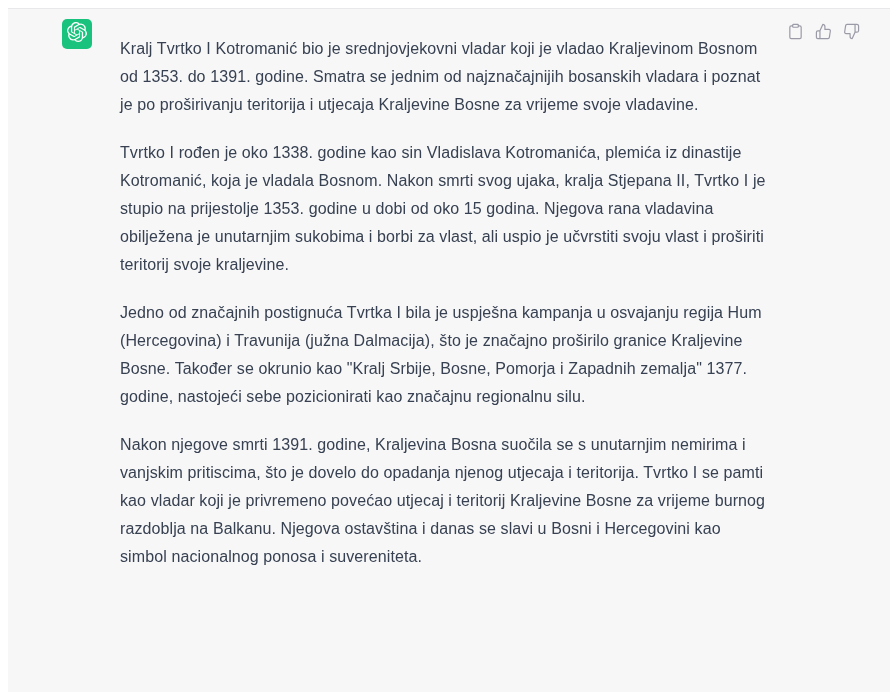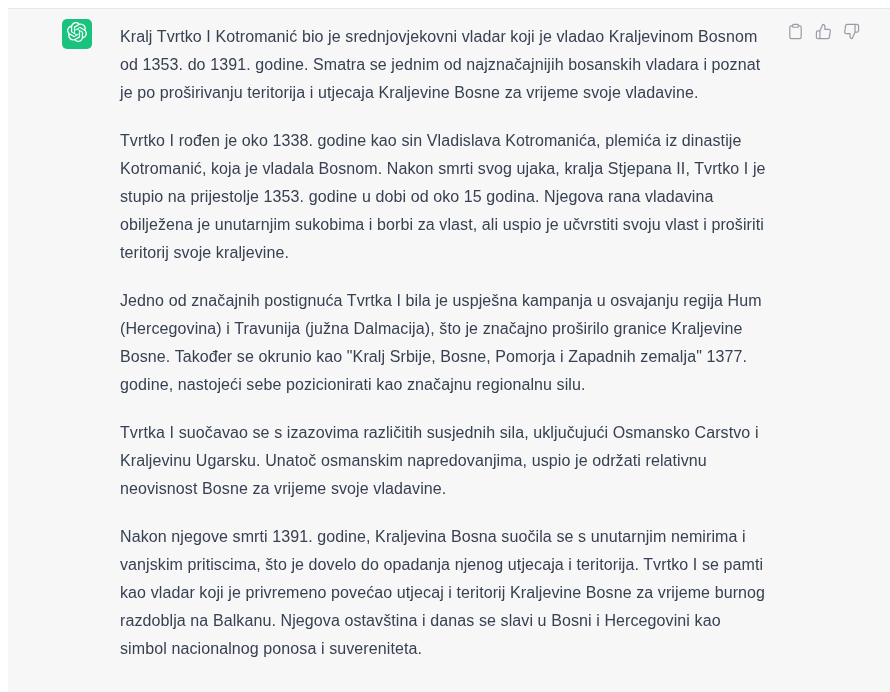--- a/index.html
+++ b/index.html
@@ -38,21 +38,21 @@
   }
   .avatar svg { width: 20px; height: 20px; fill: #ffffff; }
   .content {
     margin-left: 28px;
     width: 650px;
     font-size: 16px;
     line-height: 28px;
     color: #374151;
     letter-spacing: 0.1px;
   }
-  .content p { margin: 4px 0 20px 0; }
+  .content p { margin: 16px 0 20px 0; }
   .content p:last-child { margin-bottom: 0; }
   .actions {
     margin-left: auto;
     display: flex;
     gap: 11px;
     padding-top: 4px;
   }
   .action-btn {
     background: none;
     border: none;
@@ -85,21 +85,20 @@
         <svg viewBox="0 0 24 24" aria-hidden="true">
           <path d="M22.2819 9.8211a5.9847 5.9847 0 0 0-.5157-4.9108 6.0462 6.0462 0 0 0-6.5098-2.9A6.0651 6.0651 0 0 0 4.9807 4.1818a5.9847 5.9847 0 0 0-3.9977 2.9 6.0462 6.0462 0 0 0 .7427 7.0966 5.98 5.98 0 0 0 .511 4.9107 6.051 6.051 0 0 0 6.5146 2.9001A5.9847 5.9847 0 0 0 13.2599 24a6.0557 6.0557 0 0 0 5.7718-4.2058 5.9894 5.9894 0 0 0 3.9977-2.9001 6.0557 6.0557 0 0 0-.7475-7.073zm-9.022 12.6081a4.4755 4.4755 0 0 1-2.8764-1.0408l.1419-.0804 4.7783-2.7582a.7948.7948 0 0 0 .3927-.6813v-6.7369l2.02 1.1686a.071.071 0 0 1 .038.052v5.5826a4.504 4.504 0 0 1-4.4945 4.4944zm-9.6607-4.1254a4.4708 4.4708 0 0 1-.5346-3.0137l.142.0852 4.783 2.7582a.7712.7712 0 0 0 .7806 0l5.8428-3.3685v2.3324a.0804.0804 0 0 1-.0332.0615L9.74 19.9502a4.4992 4.4992 0 0 1-6.1408-1.6464zM2.3408 7.8956a4.485 4.485 0 0 1 2.3655-1.9728V11.6a.7664.7664 0 0 0 .3879.6765l5.8144 3.3543-2.0201 1.1685a.0757.0757 0 0 1-.071 0l-4.8303-2.7865A4.504 4.504 0 0 1 2.3408 7.8956zm16.5963 3.8558L13.1038 8.364 15.1192 7.2a.0757.0757 0 0 1 .071 0l4.8303 2.7913a4.4944 4.4944 0 0 1-.6765 8.1042v-5.6772a.79.79 0 0 0-.407-.667zm2.0107-3.0231l-.142-.0852-4.7735-2.7818a.7759.7759 0 0 0-.7854 0L9.409 9.2297V6.8974a.0662.0662 0 0 1 .0284-.0615l4.8303-2.7866a4.4992 4.4992 0 0 1 6.6802 4.66zM8.3065 12.863l-2.02-1.1638a.0804.0804 0 0 1-.038-.0567V6.0742a4.4992 4.4992 0 0 1 7.3757-3.4537l-.142.0805L8.704 5.459a.7948.7948 0 0 0-.3927.6813zm1.0976-2.3654l2.602-1.4998 2.6069 1.4998v2.9994l-2.5974 1.4997-2.6067-1.4997z"></path>
         </svg>
       </span>
     </div>
 
     <div class="content">
       <p>Kralj Tvrtko I Kotromanić bio je srednjovjekovni vladar koji je vladao Kraljevinom Bosnom od 1353. do 1391. godine. Smatra se jednim od najznačajnijih bosanskih vladara i poznat je po proširivanju teritorija i utjecaja Kraljevine Bosne za vrijeme svoje vladavine.</p>
       <p>Tvrtko I rođen je oko 1338. godine kao sin Vladislava Kotromanića, plemića iz dinastije Kotromanić, koja je vladala Bosnom. Nakon smrti svog ujaka, kralja Stjepana II, Tvrtko I je stupio na prijestolje 1353. godine u dobi od oko 15 godina. Njegova rana vladavina obilježena je unutarnjim sukobima i borbi za vlast, ali uspio je učvrstiti svoju vlast i proširiti teritorij svoje kraljevine.</p>
       <p>Jedno od značajnih postignuća Tvrtka I bila je uspješna kampanja u osvajanju regija Hum (Hercegovina) i Travunija (južna Dalmacija), što je značajno proširilo granice Kraljevine Bosne. Također se okrunio kao "Kralj Srbije, Bosne, Pomorja i Zapadnih zemalja" 1377. godine, nastojeći sebe pozicionirati kao značajnu regionalnu silu.</p>
-      <p>Tvrtka I suočavao se s izazovima različitih susjednih sila, uključujući Osmansko Carstvo i Kraljevinu Ugarsku. Unatoč osmanskim napredovanjima, uspio je održati relativnu neovisnost Bosne za vrijeme svoje vladavine.</p>
       <p>Nakon njegove smrti 1391. godine, Kraljevina Bosna suočila se s unutarnjim nemirima i vanjskim pritiscima, što je dovelo do opadanja njenog utjecaja i teritorija. Tvrtko I se pamti kao vladar koji je privremeno povećao utjecaj i teritorij Kraljevine Bosne za vrijeme burnog razdoblja na Balkanu. Njegova ostavština i danas se slavi u Bosni i Hercegovini kao simbol nacionalnog ponosa i suvereniteta.</p>
     </div>
 
     <div class="actions">
       <button class="action-btn">
         <span>
           <svg viewBox="0 0 24 24" aria-hidden="true">
             <rect x="8" y="2" width="8" height="4" rx="1" ry="1"></rect>
             <path d="M16 4h2a2 2 0 0 1 2 2v14a2 2 0 0 1-2 2H6a2 2 0 0 1-2-2V6a2 2 0 0 1 2-2h2"></path>
           </svg>

